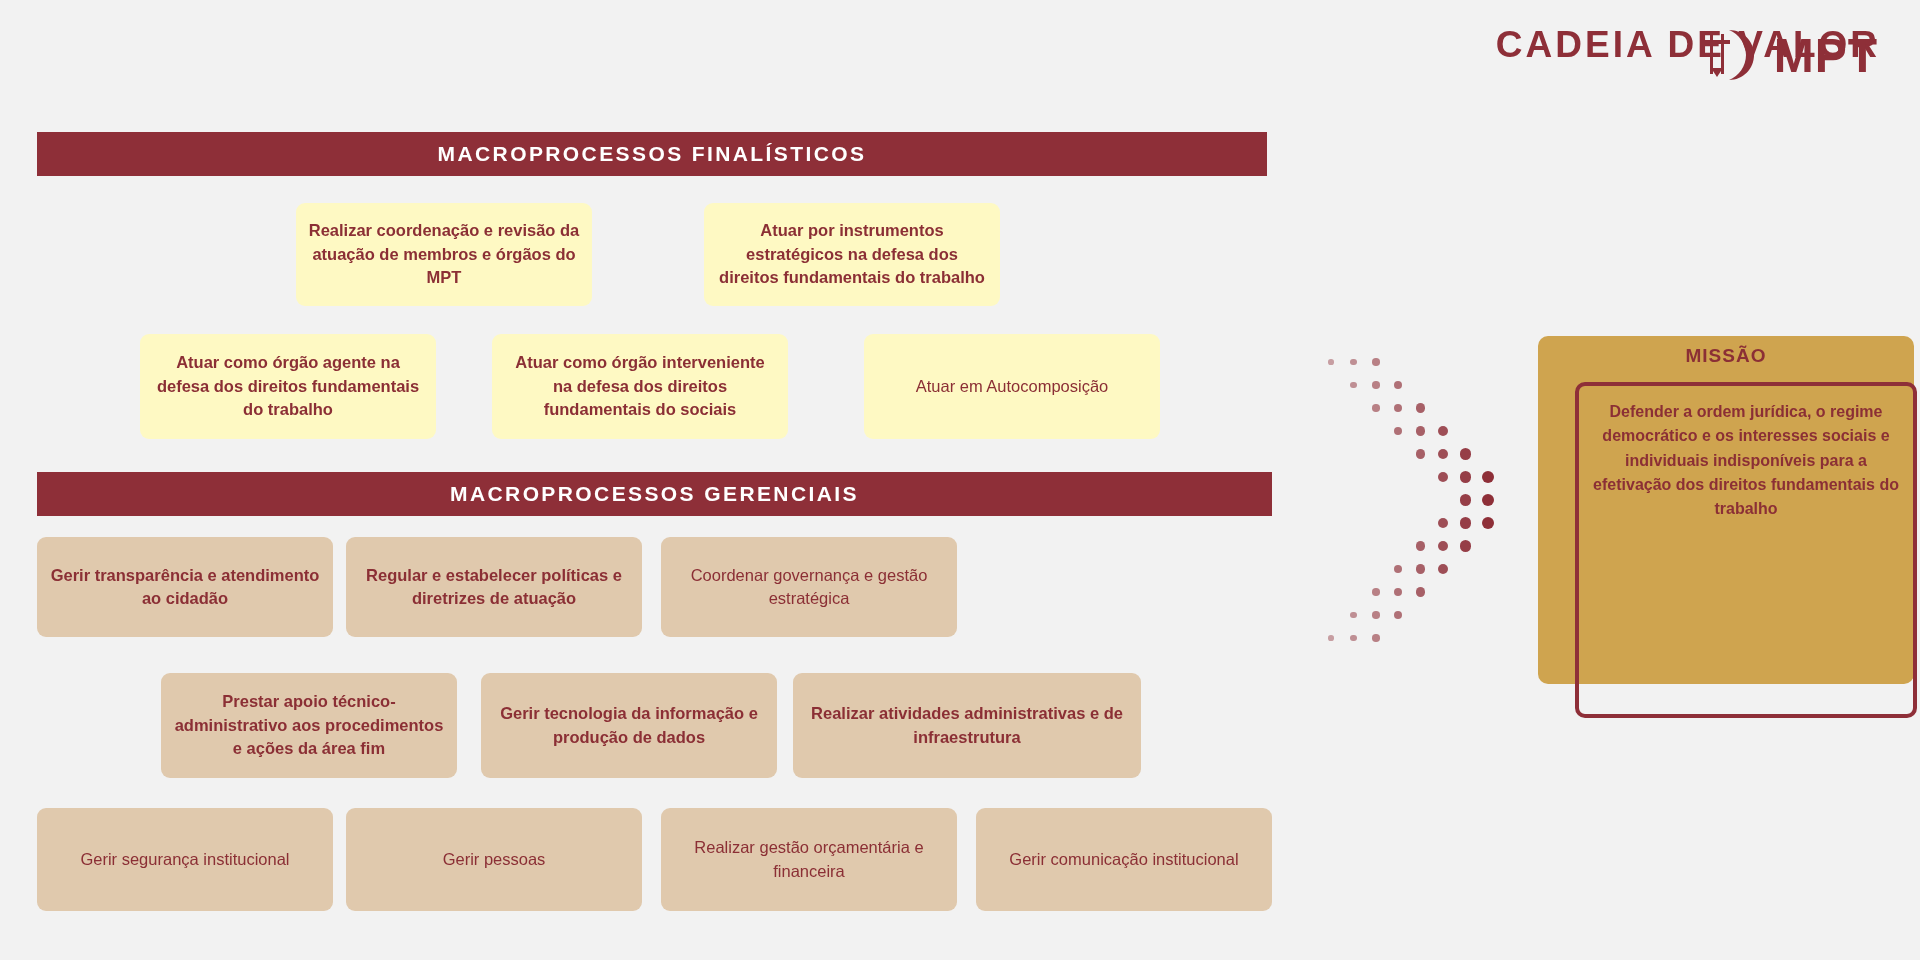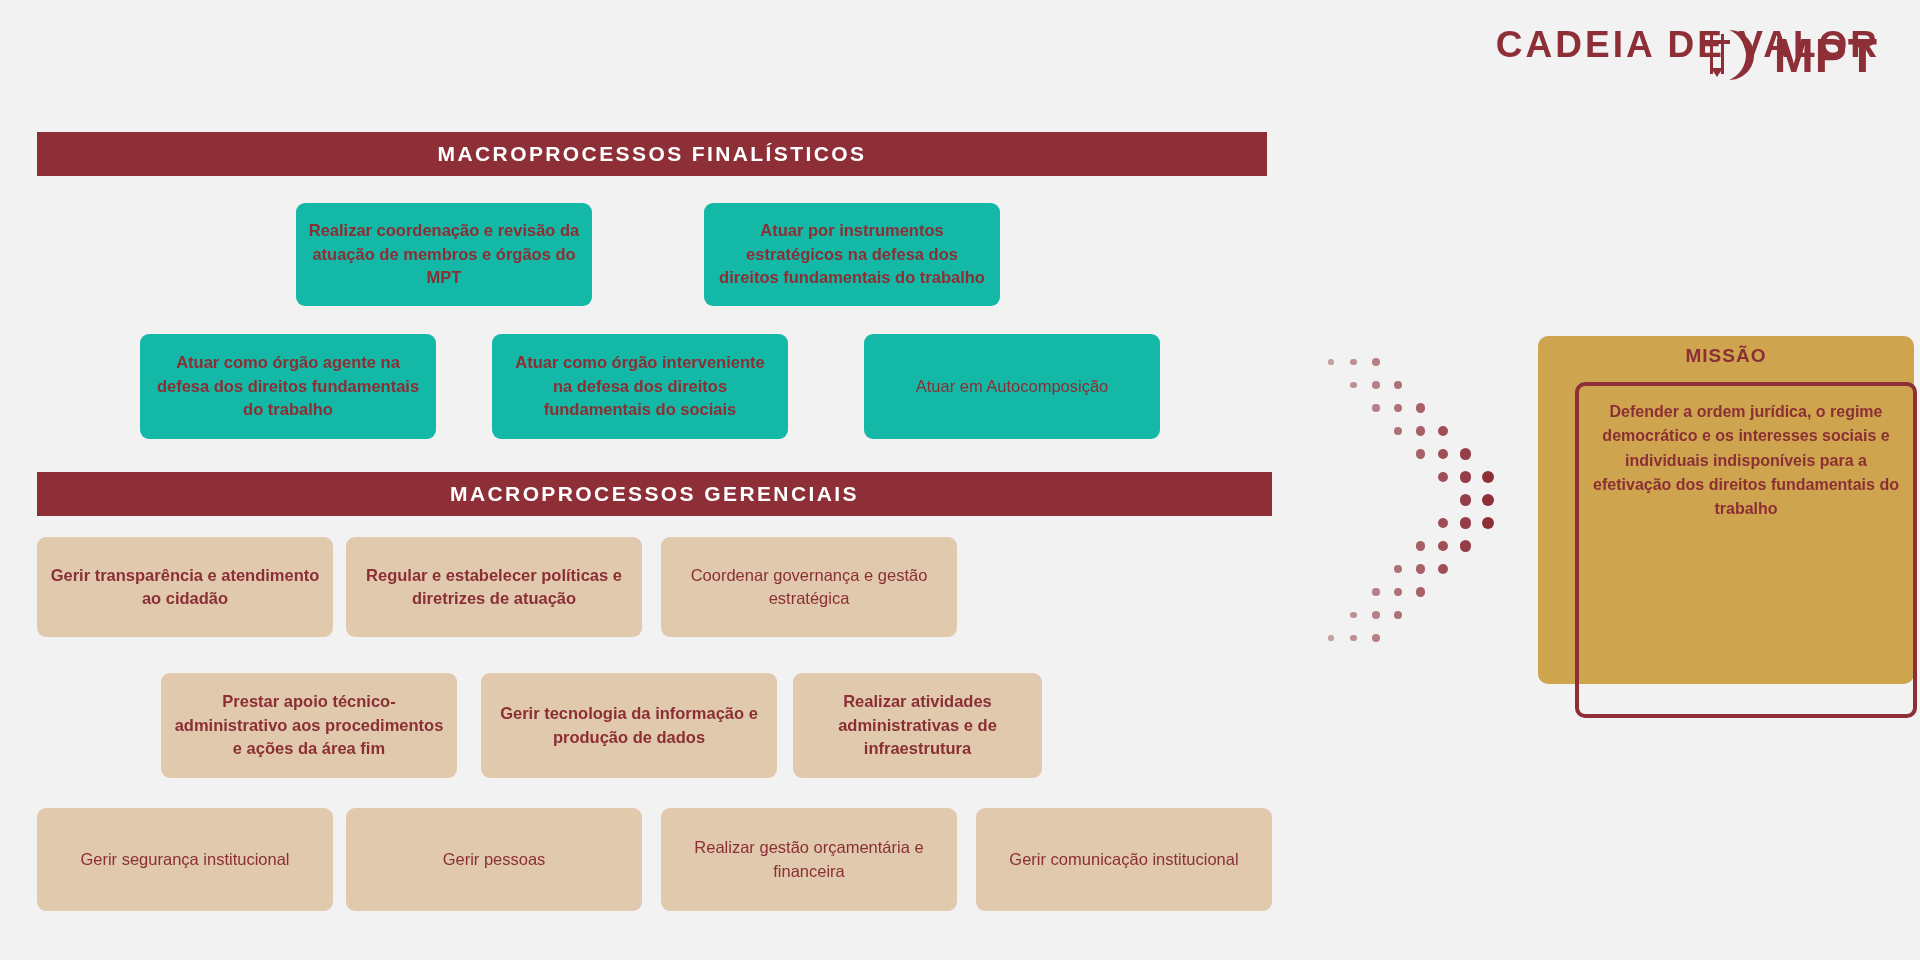--- a/index.html
+++ b/index.html
@@ -88,21 +88,21 @@
     justify-content: center;
     text-align: center;
     color: #8b2f35;
     font-size: 16.5px;
     font-weight: bold;
     line-height: 1.42;
     padding: 6px 12px;
     box-sizing: border-box;
   }
   .box.dark {
-    background: #14b8a6;
+    background: #fef9c3;
   }
   .box.light {
     background: #e0c9ad;
   }
   .box.normal {
     font-weight: normal;
   }
 
   
   .arrow {
@@ -191,21 +191,21 @@
   <div class="box dark normal" style="left:864px;top:334px;width:296px;height:105px;">Atuar em Autocomposição</div>
 
   <div class="band" id="band-ger">MACROPROCESSOS GERENCIAIS</div>
 
   <div class="box light" style="left:37px;top:537px;width:296px;height:100px;">Gerir transparência e atendimento ao cidadão</div>
   <div class="box light" style="left:346px;top:537px;width:296px;height:100px;">Regular e estabelecer políticas e diretrizes de atuação</div>
   <div class="box light normal" style="left:661px;top:537px;width:296px;height:100px;">Coordenar governança e gestão estratégica</div>
 
   <div class="box light" style="left:161px;top:673px;width:296px;height:105px;">Prestar apoio técnico-administrativo aos procedimentos e ações da área fim</div>
   <div class="box light" style="left:481px;top:673px;width:296px;height:105px;">Gerir tecnologia da informação e produção de dados</div>
-  <div class="box light" style="left:793px;top:673px;width:249px;height:105px;">Realizar atividades administrativas e de infraestrutura</div>
+  <div class="box light" style="left:793px;top:673px;width:348px;height:105px;">Realizar atividades administrativas e de infraestrutura</div>
 
   <div class="box light normal" style="left:37px;top:808px;width:296px;height:103px;">Gerir segurança institucional</div>
   <div class="box light normal" style="left:661px;top:808px;width:296px;height:103px;">Realizar gestão orçamentária e financeira</div>
   <div class="box light normal" style="left:346px;top:808px;width:296px;height:103px;">Gerir pessoas</div>
   <div class="box light normal" style="left:976px;top:808px;width:296px;height:103px;">Gerir comunicação institucional</div>
 
   <div class="arrow" id="halftone-arrow">
       <span style="left: 66px; top: 11.15px; width: 5.7px; height: 5.7px; opacity: 0.43;"></span>
       <span style="left: 66px; top: 287.15px; width: 5.7px; height: 5.7px; opacity: 0.43;"></span>
       <span style="left: 88px; top: 10.7px; width: 6.6px; height: 6.6px; opacity: 0.51;"></span>

